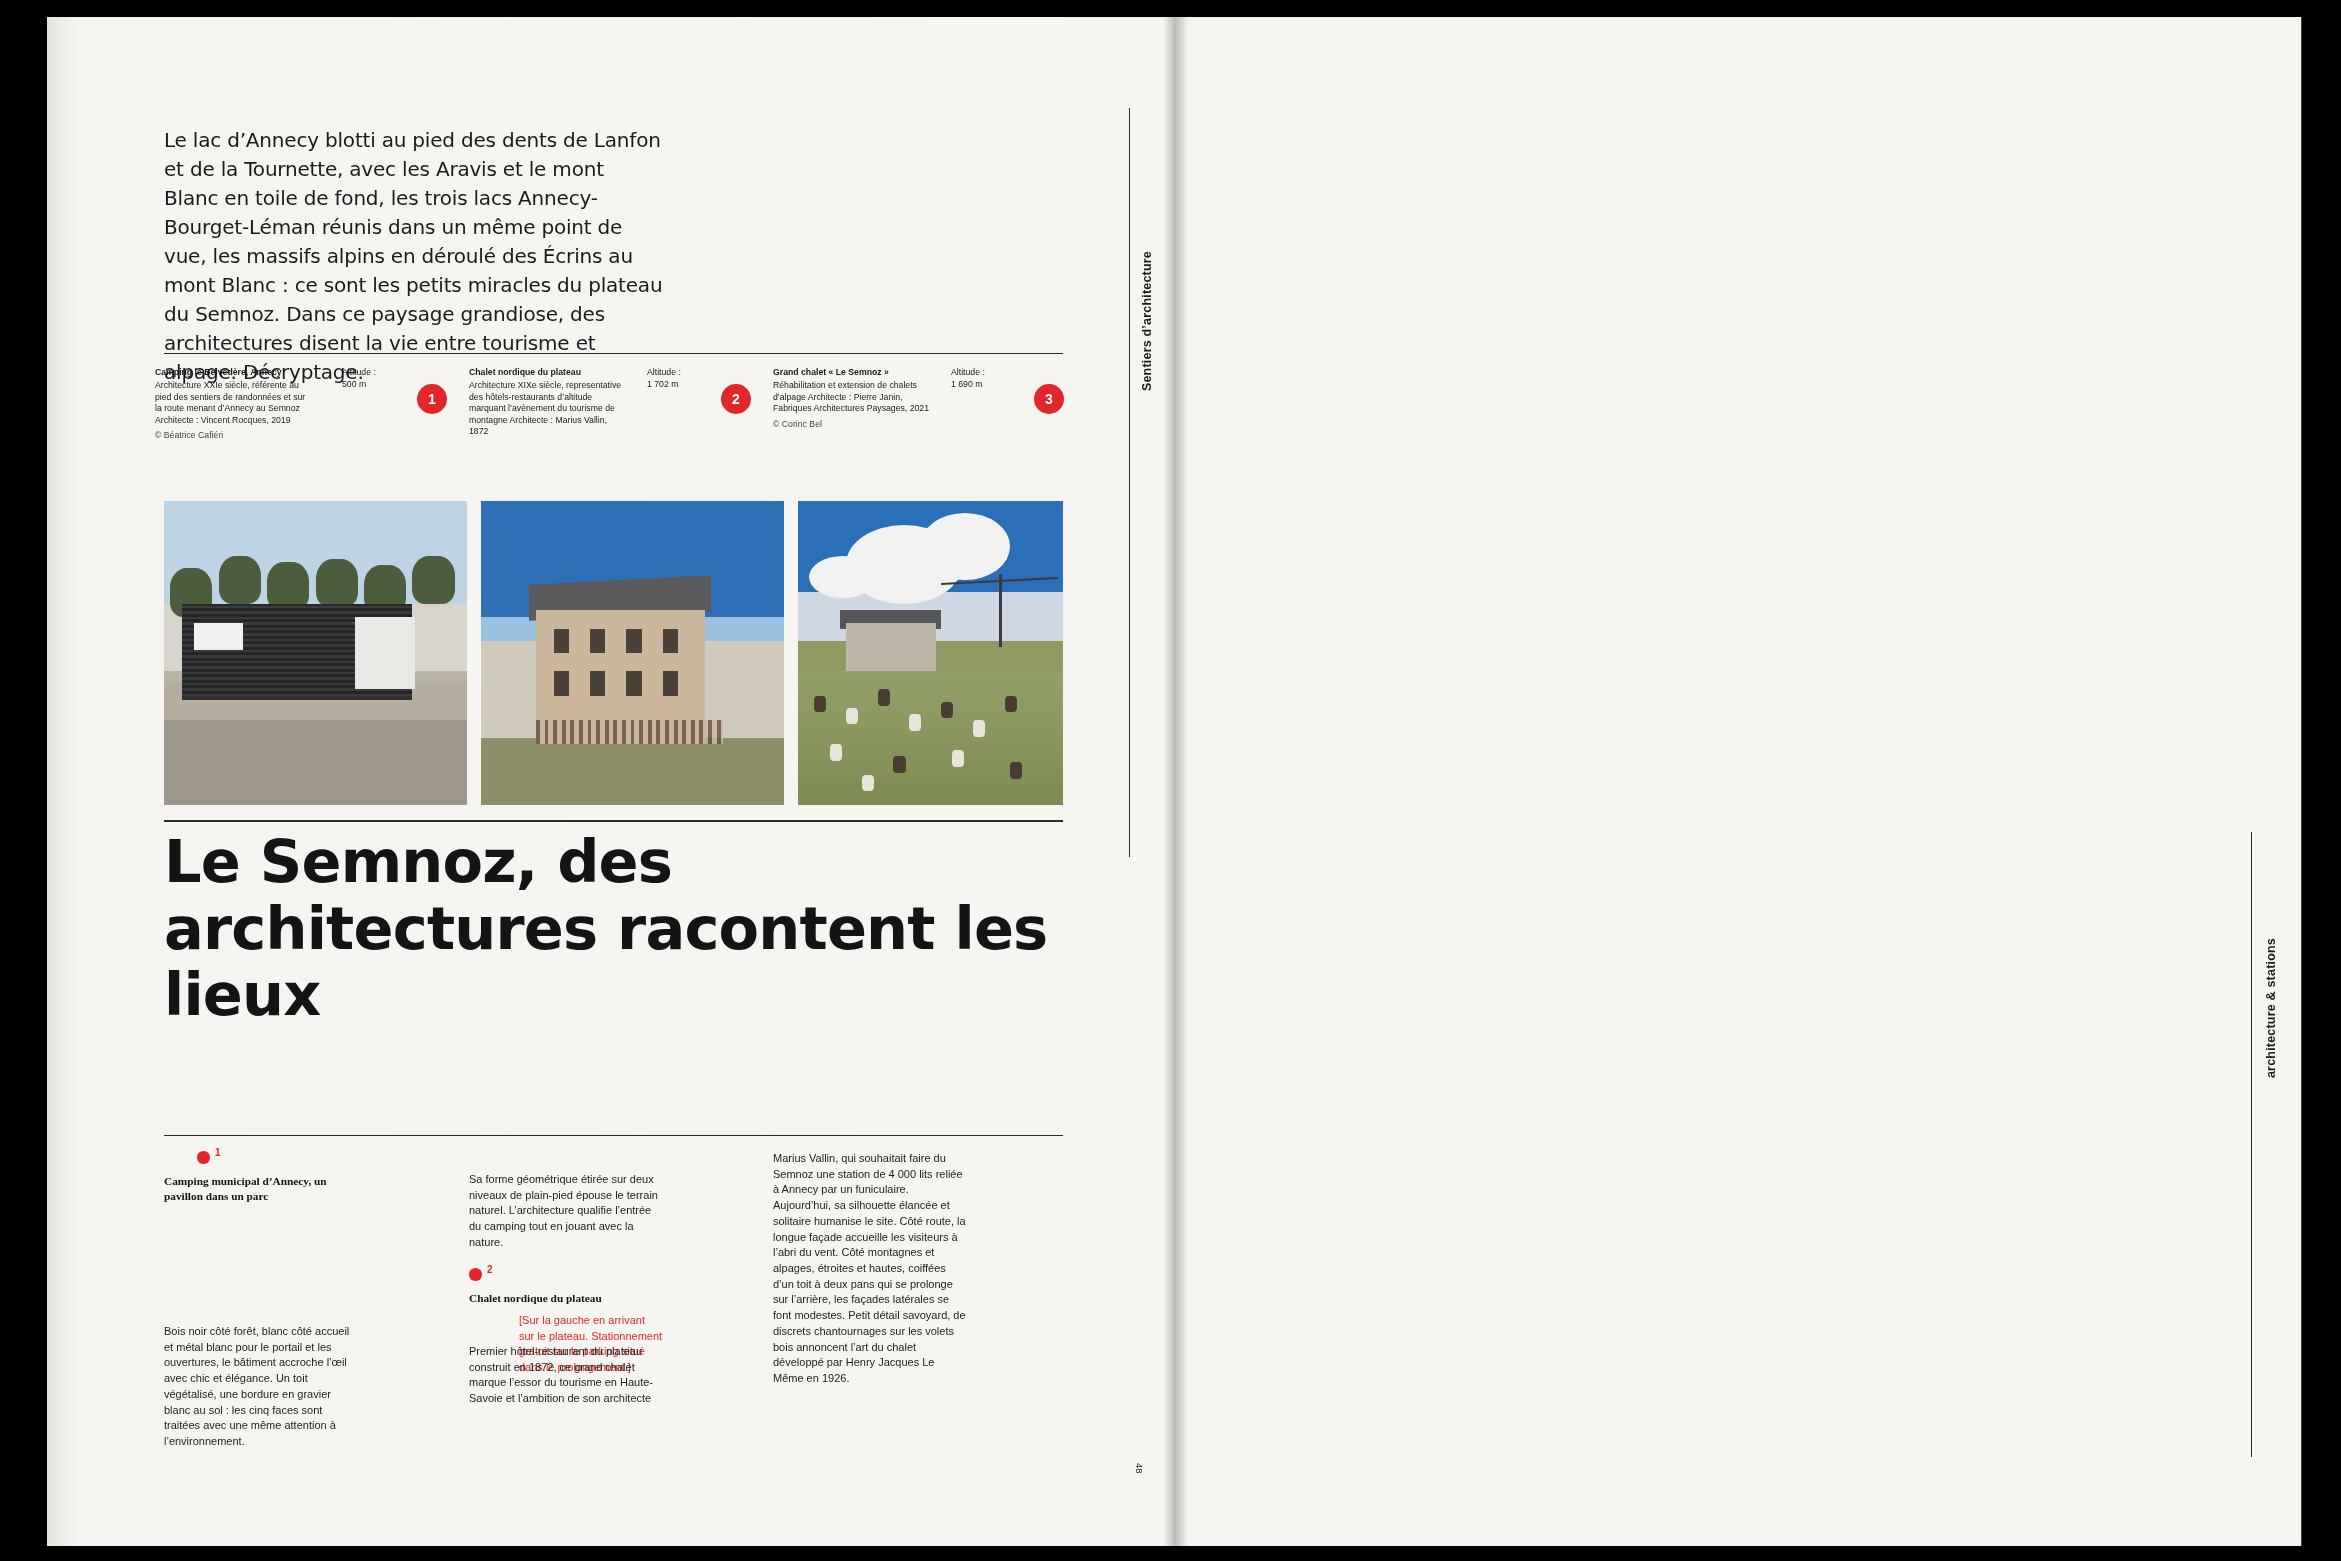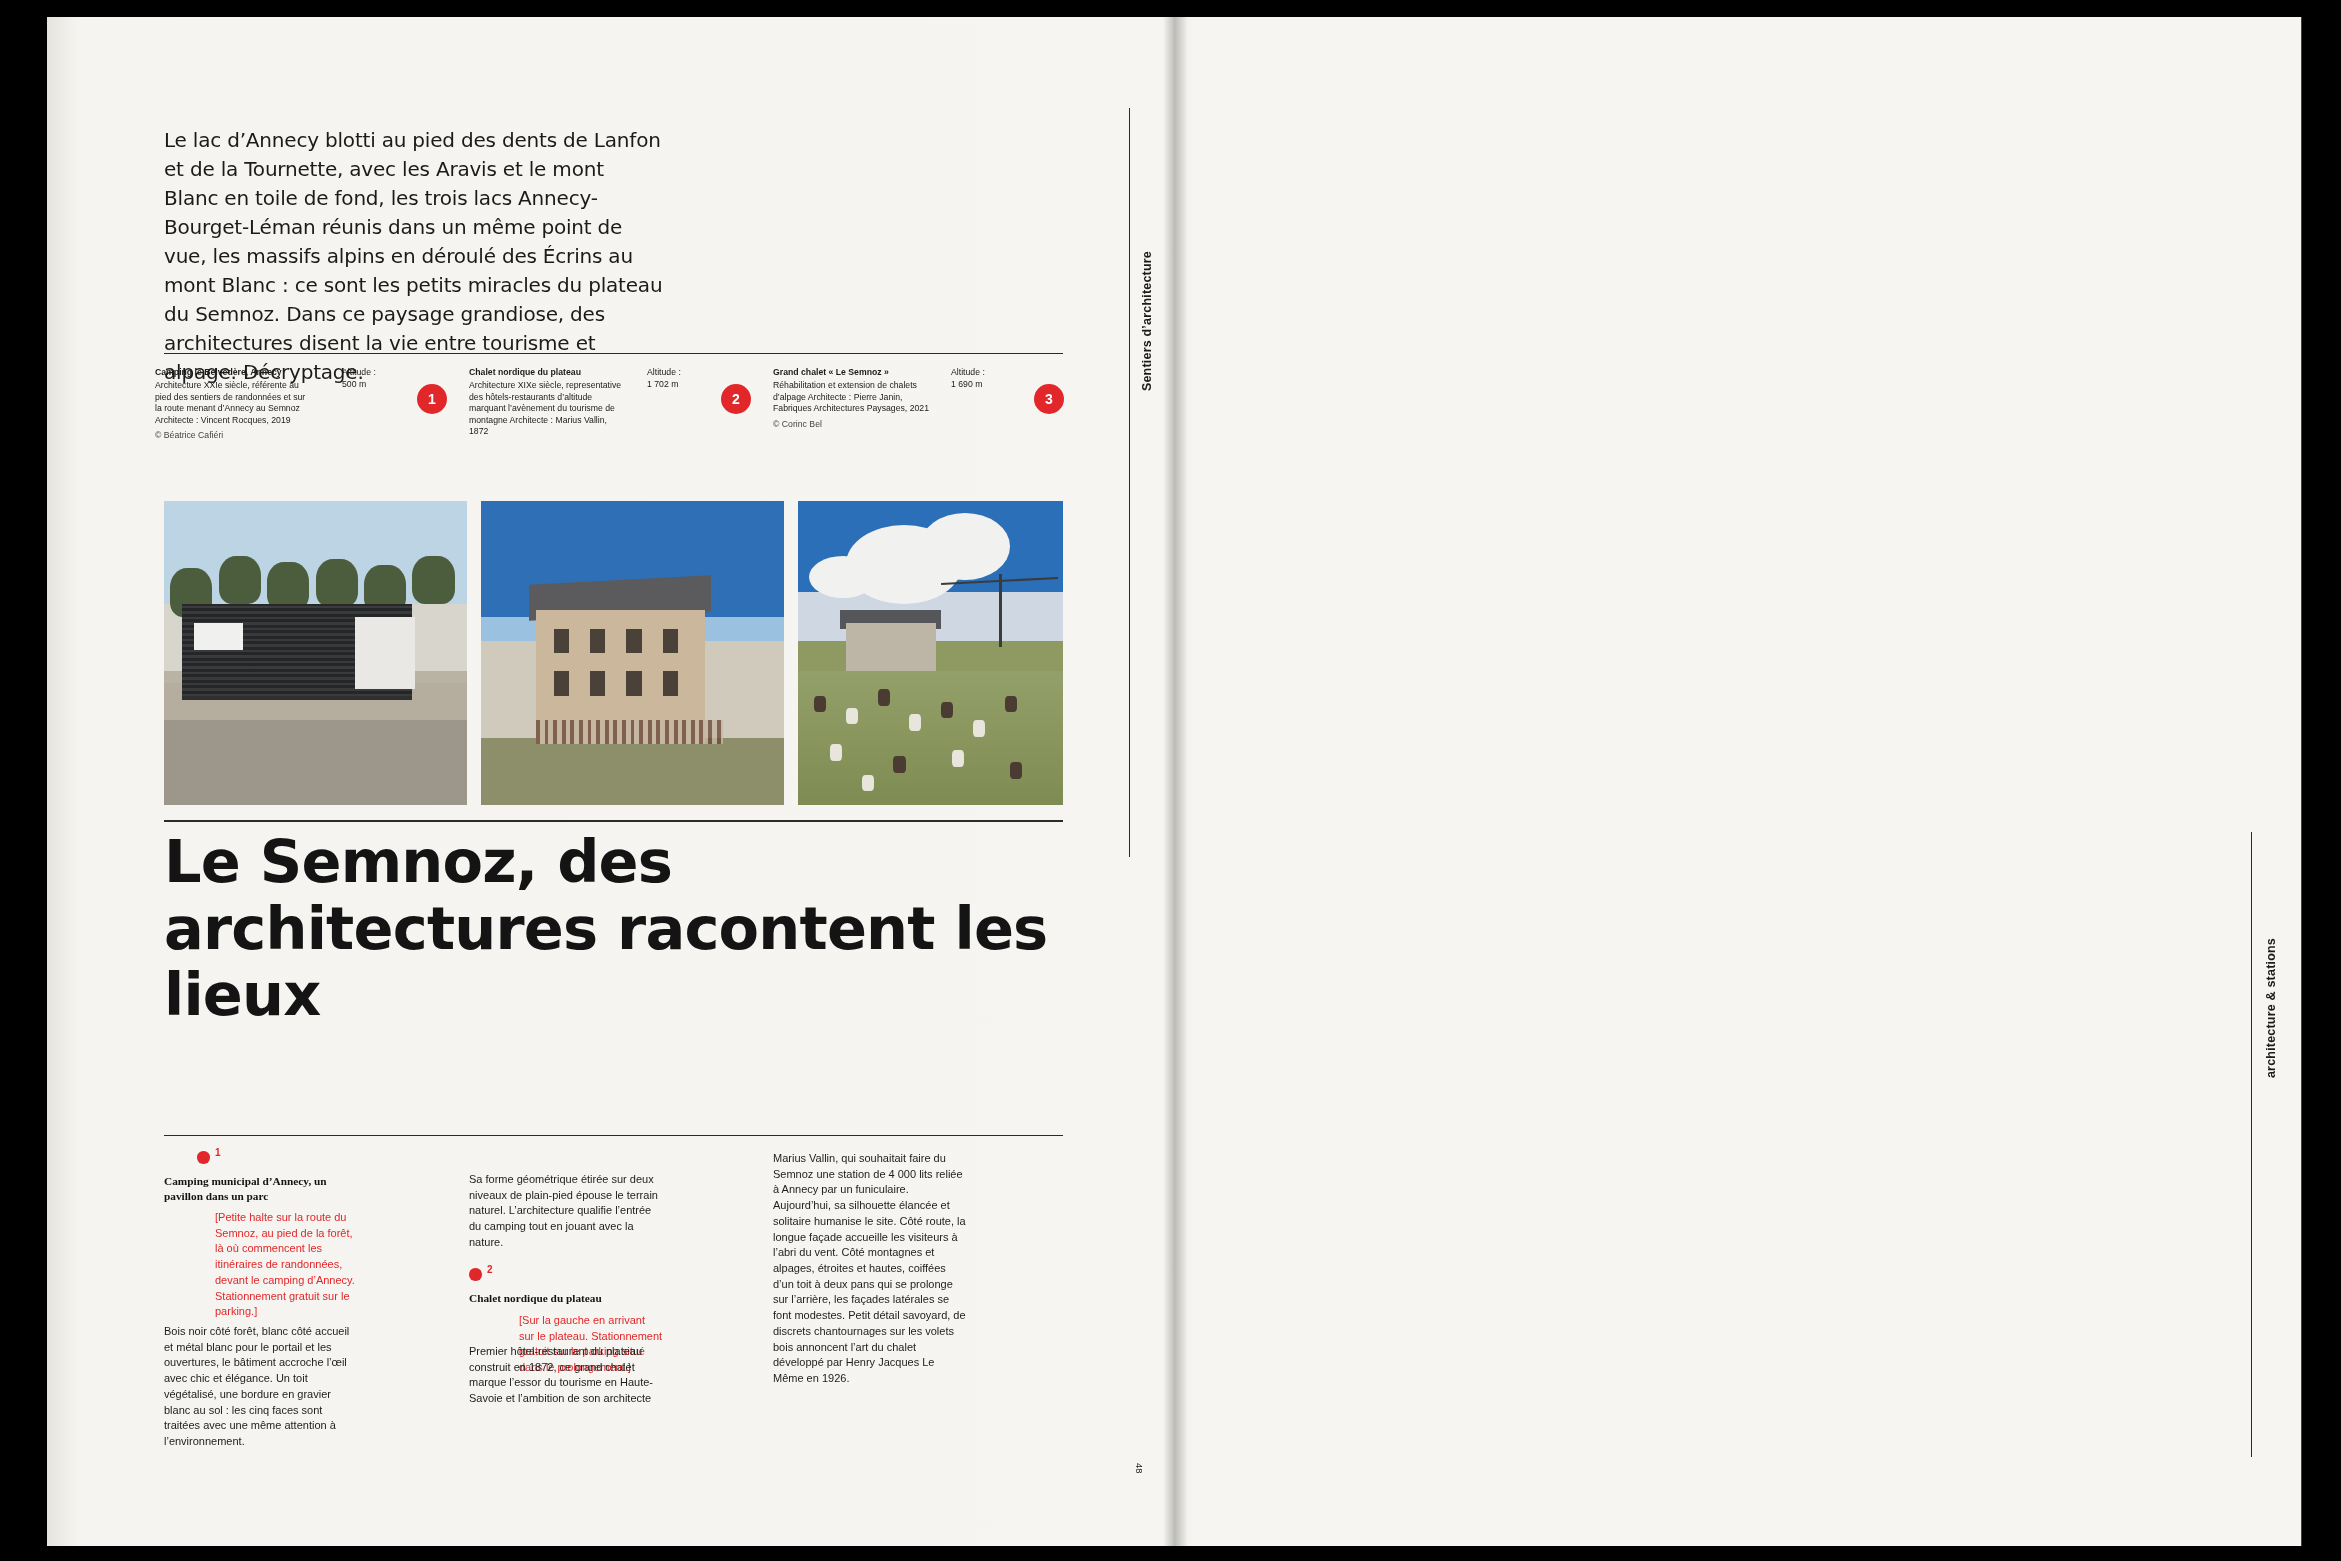--- a/index.html
+++ b/index.html
@@ -186,21 +186,20 @@
 
     <div class="vrule" style="left:117px;top:803px;width:899px;height:1.6px;"></div>
 
     <div class="headline">Le Semnoz, des architectures racontent les lieux</div>
 
     <div class="vrule" style="left:117px;top:1118px;width:899px;height:0.8px;"></div>
 
     <div class="colnum" style="left:150px;top:1134px;"></div>
     <div style="position:absolute;left:168px;top:1130px;font-size:10px;font-weight:bold;color:#e2272a;">1</div>
     <div class="coltitle" style="left:117px;top:1157px;width:195px;">Camping municipal d’Annecy, un pavillon dans un parc</div>
-    <div class="body-col redblock" style="left:168px;top:1193px;width:144px;">[Petite halte sur la route du Semnoz, au pied de la forêt, là où commencent les itinéraires de randonnées, devant le camping d’Annecy. Stationnement gratuit sur le parking.]</div>
     <div class="body-col" style="left:422px;top:1155px;width:195px;">Sa forme géométrique étirée sur deux niveaux de plain-pied épouse le terrain naturel. L’architecture qualifie l’entrée du camping tout en jouant avec la nature.</div>
 
     <div class="body-col" style="left:117px;top:1307px;width:195px;">Bois noir côté forêt, blanc côté accueil et métal blanc pour le portail et les ouvertures, le bâtiment accroche l’œil avec chic et élégance. Un toit végétalisé, une bordure en gravier blanc au sol : les cinq faces sont traitées avec une même attention à l’environnement.</div>
     <div class="colnum" style="left:422px;top:1251px;"></div>
     <div style="position:absolute;left:440px;top:1247px;font-size:10px;font-weight:bold;color:#e2272a;">2</div>
     <div class="coltitle" style="left:422px;top:1274px;width:195px;">Chalet nordique du plateau</div>
     <div class="body-col redblock" style="left:472px;top:1296px;width:144px;">[Sur la gauche en arrivant sur le plateau. Stationnement gratuit sur le parking situé dans le prolongement.]</div>
     <div class="body-col" style="left:422px;top:1327px;width:195px;">Premier hôtel-restaurant du plateau construit en 1872, ce grand chalet marque l’essor du tourisme en Haute-Savoie et l’ambition de son architecte</div>
 
     <div class="body-col" style="left:726px;top:1134px;width:195px;">Marius Vallin, qui souhaitait faire du Semnoz une station de 4 000 lits reliée à Annecy par un funiculaire. Aujourd’hui, sa silhouette élancée et solitaire humanise le site. Côté route, la longue façade accueille les visiteurs à l’abri du vent. Côté montagnes et alpages, étroites et hautes, coiffées d’un toit à deux pans qui se prolonge sur l’arrière, les façades latérales se font modestes. Petit détail savoyard, de discrets chantournages sur les volets bois annoncent l’art du chalet développé par Henry Jacques Le Même en 1926.</div>

